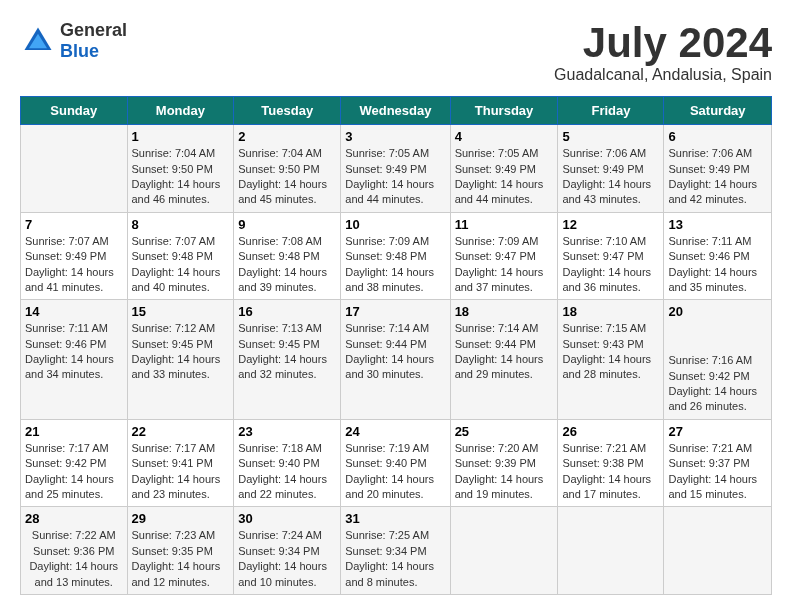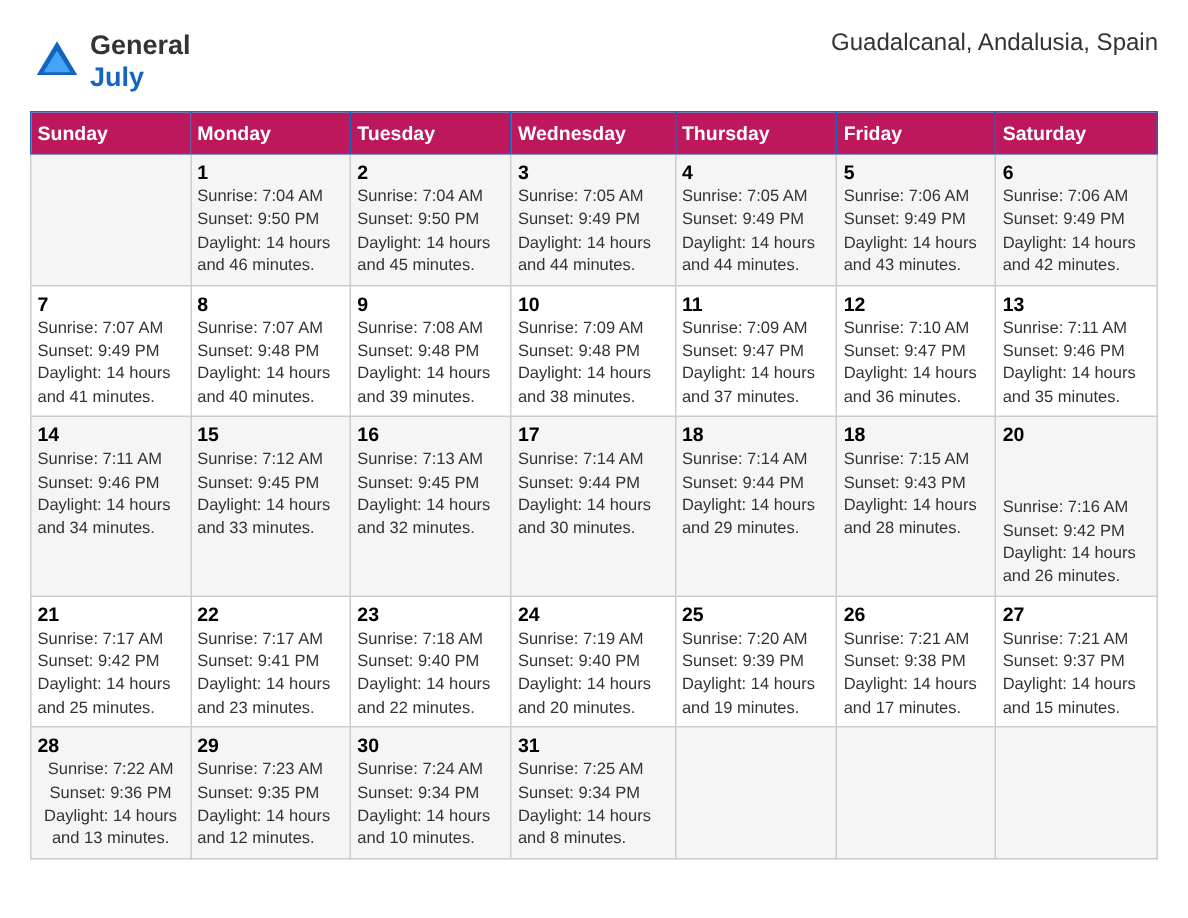--- a/index.html
+++ b/index.html
@@ -43,24 +43,24 @@
     .location-title {
       font-size: 16px;
       color: #333;
     }
     table {
       width: 100%;
       border-collapse: collapse;
       font-size: 11px;
     }
     thead tr th {
-      background-color: #be185d;
+      background-color: #0f766e;
       color: #fff;
       padding: 6px 4px;
-      text-align: left;
+      text-align: center;
       font-size: 13px;
       font-weight: bold;
       border: 1px solid #1565c0;
     }
     tbody tr td {
       border: 1px solid #ccc;
       vertical-align: top;
       padding: 4px;
       width: 113px;
       min-height: 80px;
@@ -90,24 +90,25 @@
 <body>
 
 <div class="header-area">
   <div class="logo">
     <svg class="logo-icon" viewBox="0 0 40 40">
       <polygon points="20,5 35,30 5,30" fill="#1565c0"></polygon>
       <polygon points="20,12 30,28 10,28" fill="#42a5f5"></polygon>
     </svg>
     <div>
       <span class="logo-text logo-general">General</span><br>
-      <span class="logo-text logo-blue">July</span>
+      <span class="logo-text logo-blue">Blue</span>
     </div>
   </div>
   <div class="title-area">
+    <div class="month-title">July 2024</div>
     <div class="location-title">Guadalcanal, Andalusia, Spain</div>
   </div>
 </div>
 
 <table>
   <thead>
     <tr id="header-row">
     <th>Sunday</th>
         <th>Monday</th>
         <th>Tuesday</th>

